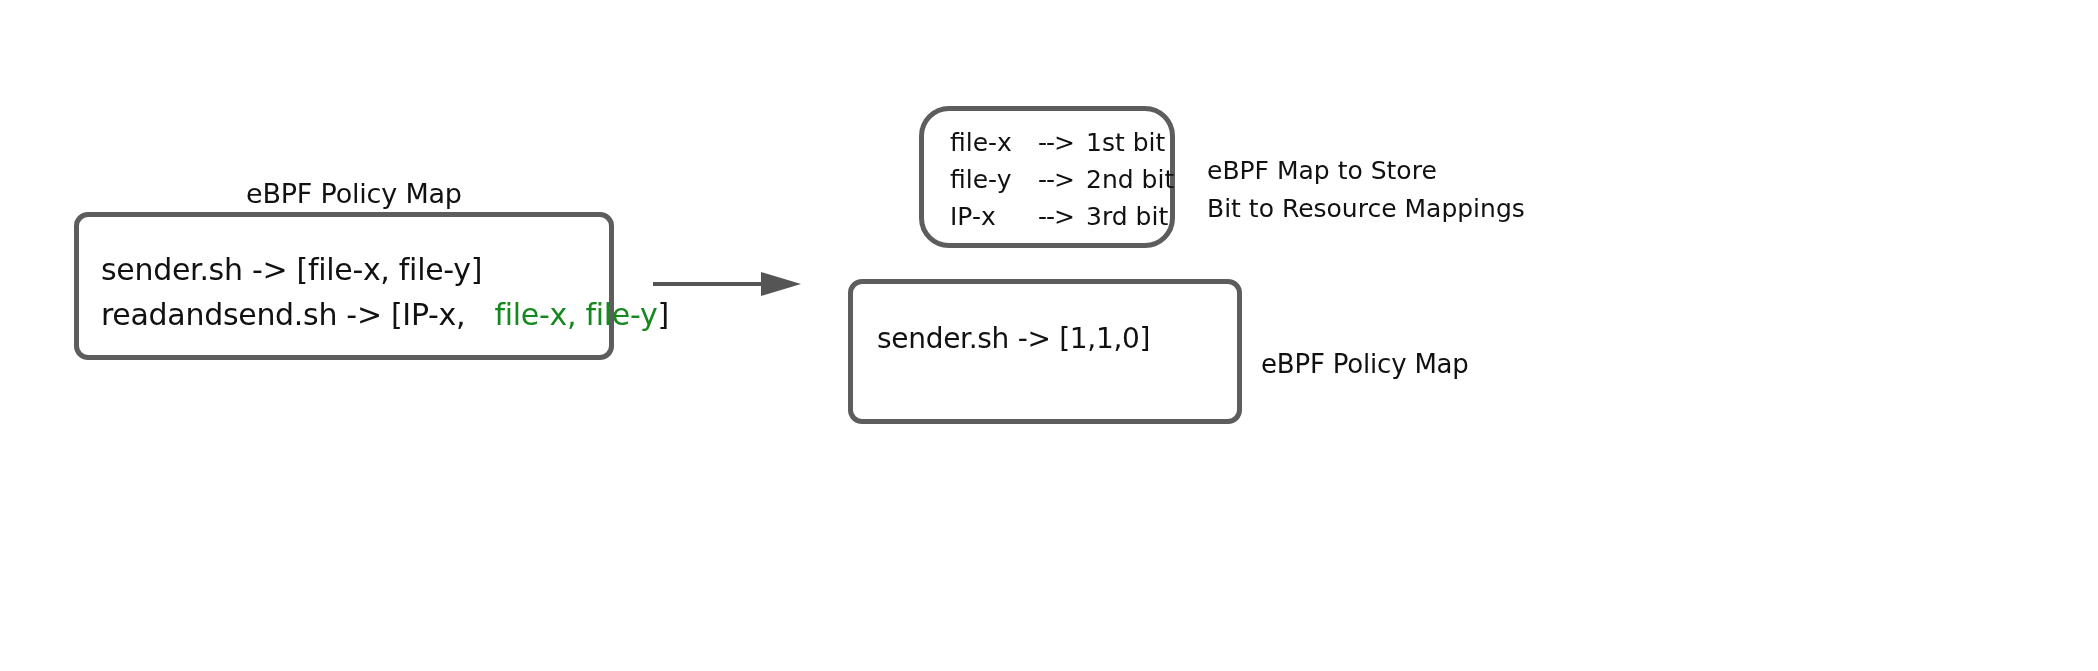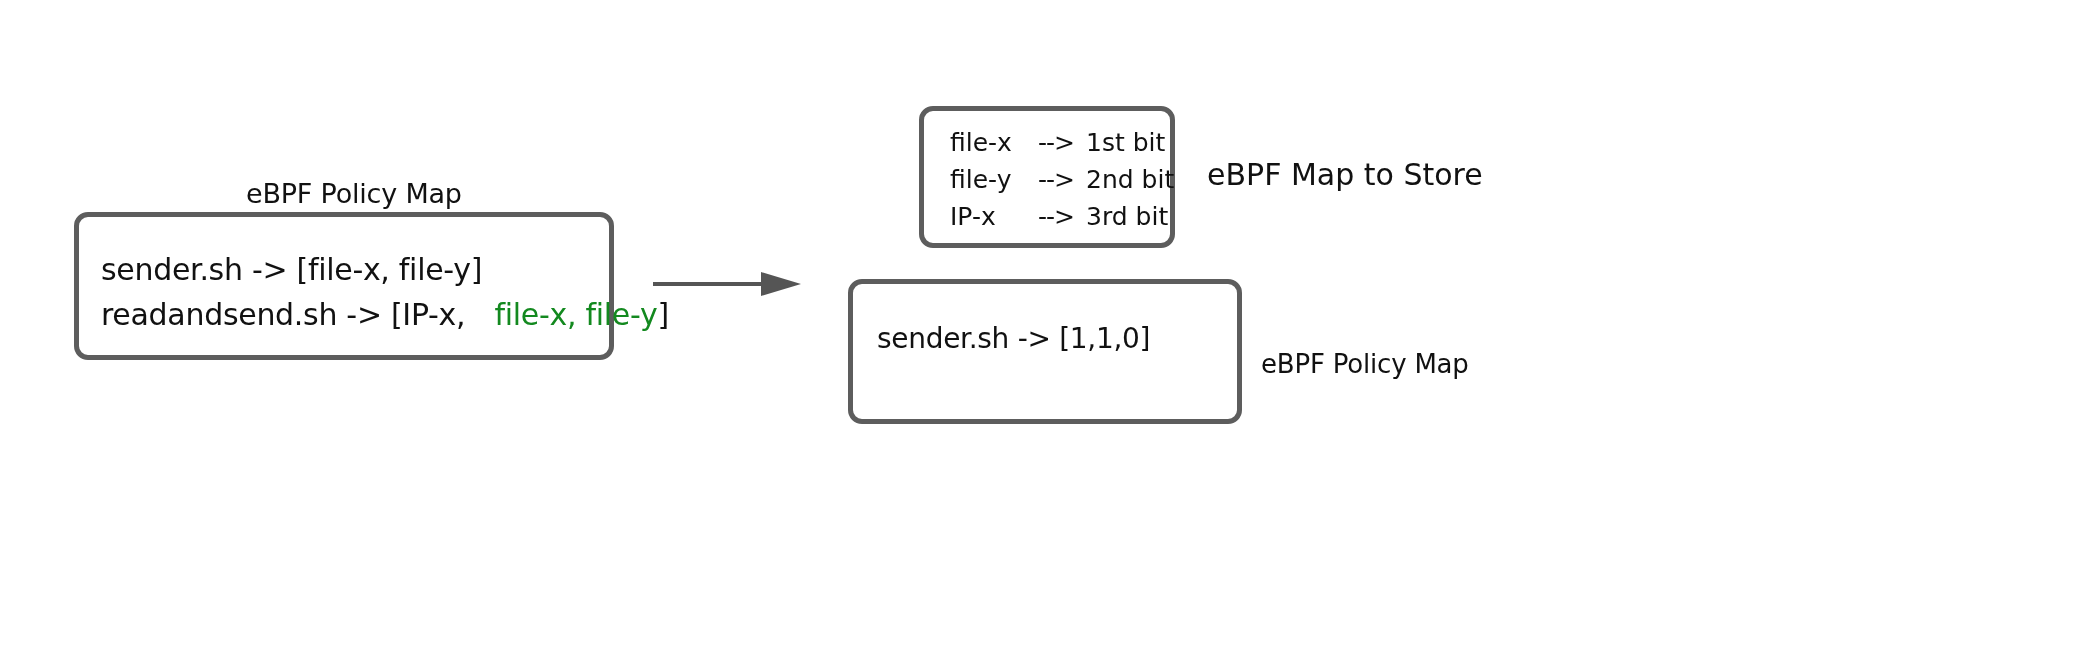--- a/index.html
+++ b/index.html
@@ -84,20 +84,21 @@
     width: 148px;
     height: 32px;
   }
 
   
   #bitmap-box {
     left: 919px;
     top: 106px;
     width: 256px;
     height: 142px;
+    border-radius: 30px;
   }
   #bitmap-rows {
     position: absolute;
     left: 26px;
     top: 17px;
   }
   #bitmap-rows .brow {
     display: flex;
     align-items: baseline;
     font-size: 25px;
@@ -110,21 +111,21 @@
     width: 88px;
   }
   #bitmap-rows .barrow {
     display: inline-block;
     width: 48px;
     letter-spacing: -1px;
   }
   #bitmap-caption {
     left: 1207px;
     top: 152px;
-    font-size: 30px;
+    font-size: 25px;
   }
 
   
   #encoded-box {
     left: 848px;
     top: 279px;
     width: 394px;
     height: 145px;
   }
   #encoded-rows {
@@ -185,20 +186,21 @@
       <div class="brow">
         <span class="bkey">IP-x</span>
         <span class="barrow">--&gt;</span>
         <span>3rd bit</span>
       </div>
     </div>
   </div>
 
   <div class="caption-multi" id="bitmap-caption">
     <div>eBPF Map to Store</div>
+    <div>Bit to Resource Mappings</div>
   </div>
 
   <div class="box" id="encoded-box">
     <div id="encoded-rows">
       <div class="row">sender.sh -&gt; [1,1,0]</div>
     </div>
   </div>
 
   <div class="label" id="encoded-caption">eBPF Policy Map</div>
 

